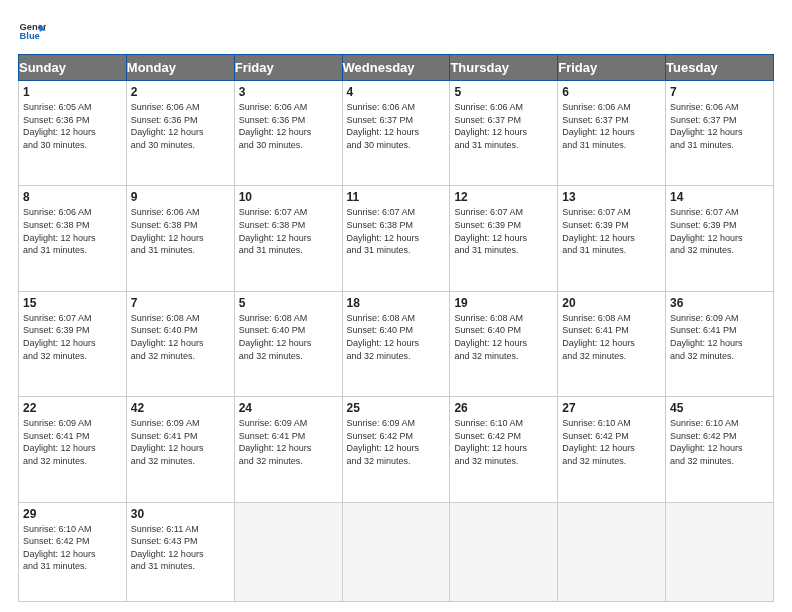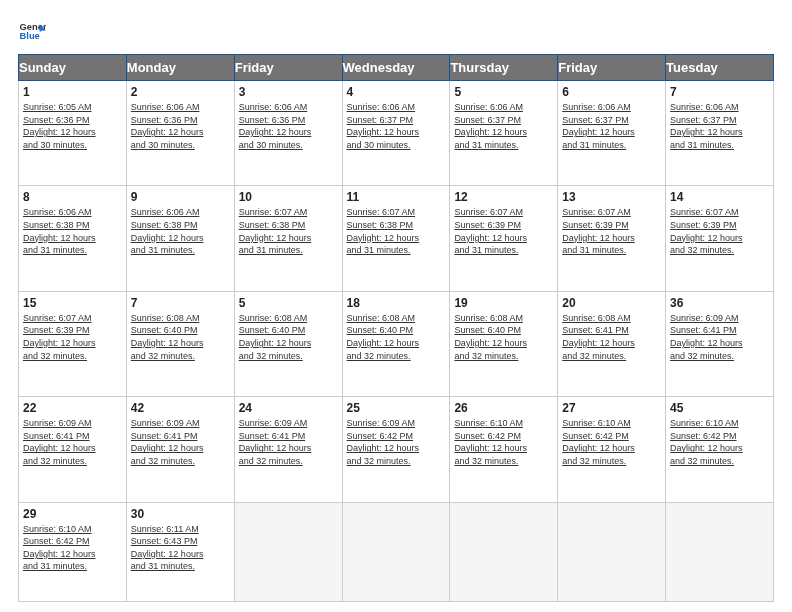--- a/index.html
+++ b/index.html
@@ -80,21 +80,20 @@
       font-size: 12px;
       font-weight: bold;
       color: #222;
       display: block;
       margin-bottom: 2px;
     }
     .day-info {
       font-size: 9px;
       color: #333;
       line-height: 1.4;
-      text-decoration: underline;
     }
   </style>
 </head>
 <body>
 
 <div class="page">
   <div class="header">
     <div class="logo">
       <svg class="logo-icon" viewBox="0 0 36 36">
         <text x="2" y="15" font-size="12" font-weight="bold" fill="#333">General</text>

